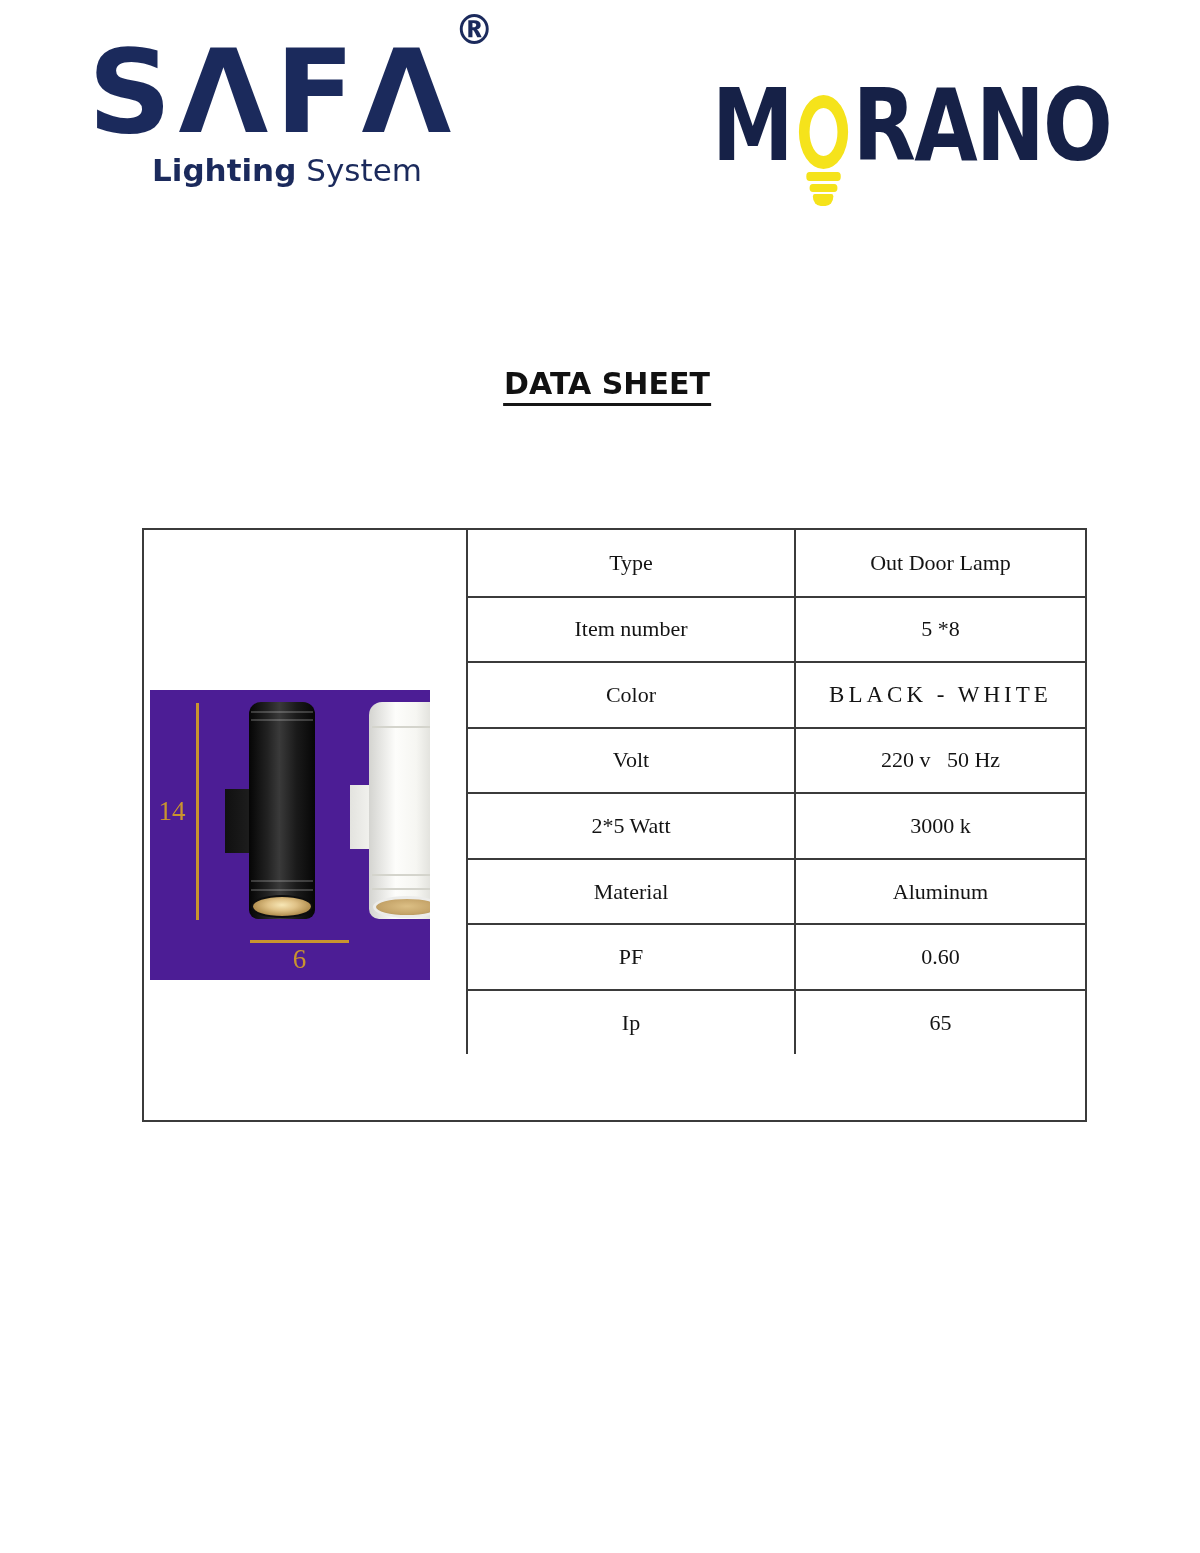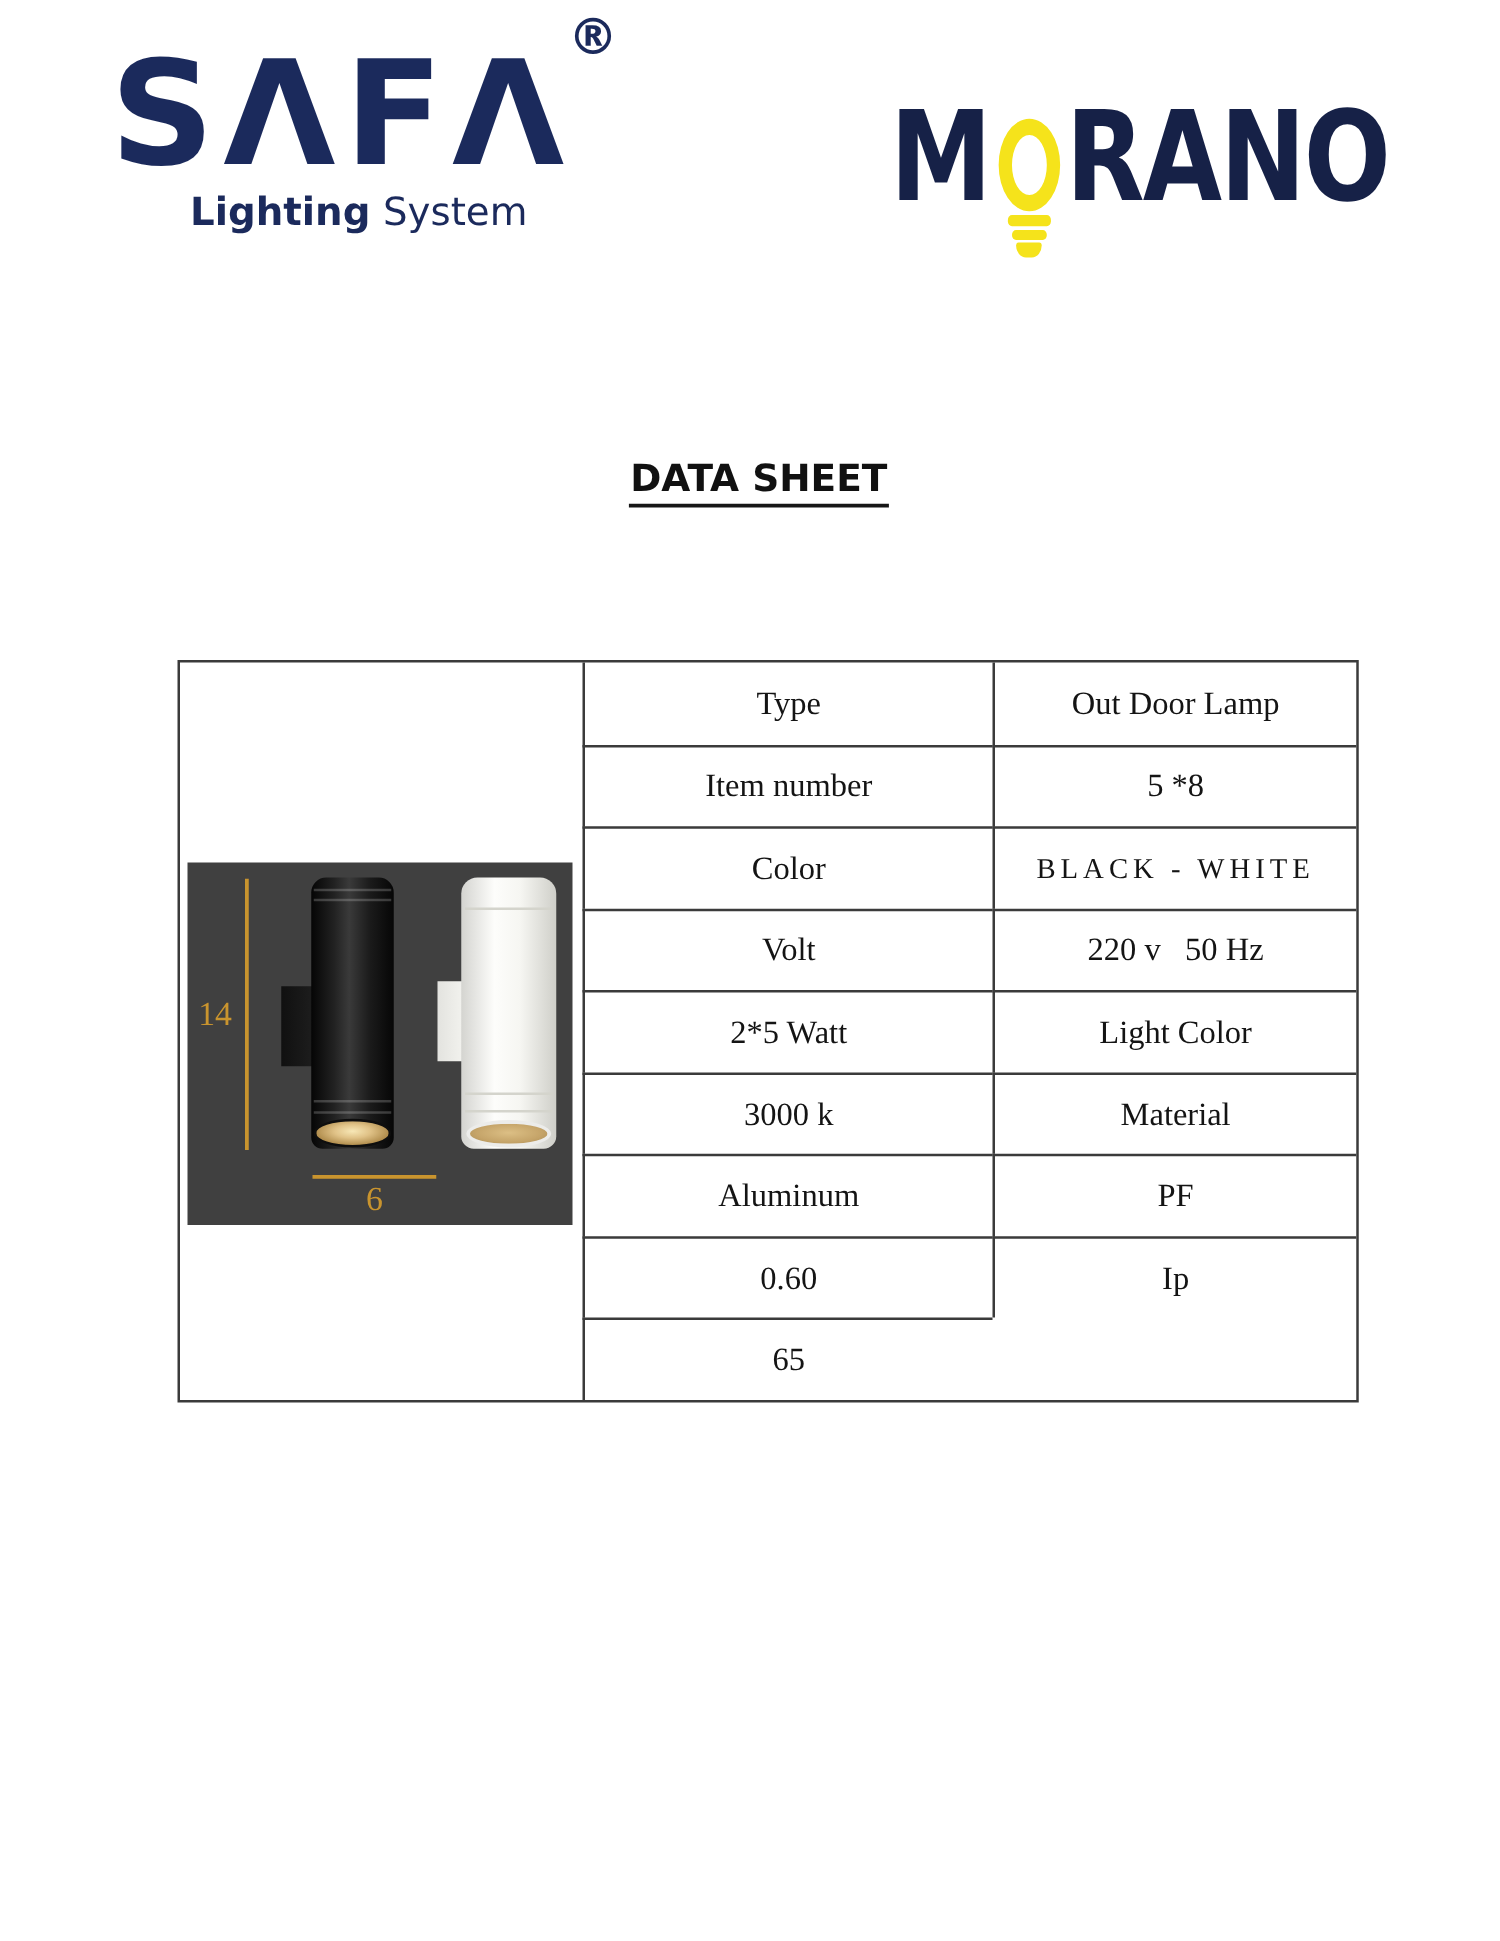--- a/index.html
+++ b/index.html
@@ -56,30 +56,30 @@
   .spec-table{
     position:absolute;left:142px;top:528px;width:945px;height:594px;
     box-sizing:border-box;border:2px solid #3b3b3b;
     display:grid;grid-template-columns:322px 328px 1fr;
     grid-template-rows:repeat(9,1fr);background:#ffffff;
   }
   .img-cell{grid-column:1;grid-row:1/10;position:relative;}
   .cell{
     display:flex;align-items:center;justify-content:center;
     font-family:"Liberation Serif","DejaVu Serif",serif;
-    font-size:26px;color:#141414;
+    font-size:22px;color:#141414;
     border-left:2px solid #3b3b3b;border-top:2px solid #3b3b3b;
   }
   .cell.r0{border-top:none;}
   .cell.value-spaced{font-size:23px;letter-spacing:4px;}
 
   
   .product-image{
-    position:absolute;left:6px;top:160px;width:308px;height:290px;
-    background:#404040;overflow:hidden;
+    position:absolute;left:6px;top:160px;width:280px;height:290px;
+    background:#4c1d95;overflow:hidden;
   }
   .dim{color:#c9942e;font-family:"Liberation Serif","DejaVu Serif",serif;font-size:27px;}
   .dim-v-line{position:absolute;left:46px;top:13px;width:3px;height:217px;background:#c9942e;}
   .dim-h-label{position:absolute;left:2px;top:106px;width:40px;text-align:center;}
   .dim-h-line{position:absolute;left:100px;top:250px;width:99px;height:3px;background:#c9942e;}
   .dim-w-label{position:absolute;left:100px;top:254px;width:99px;text-align:center;}
 
   .lamp-bracket-black{
     position:absolute;left:75px;top:99px;width:27px;height:64px;
     background:linear-gradient(90deg,#101010,#1e1e1e);z-index:1;
@@ -172,21 +172,20 @@
   <div class="cell">5 *8</div>
 
   <div class="cell">Color</div>
   <div class="cell value-spaced">BLACK - WHITE</div>
 
   <div class="cell">Volt</div>
   <div class="cell">220 v&nbsp;&nbsp; 50 Hz</div>
 
   <div class="cell">2*5 Watt</div>
 
-  <div class="cell">Light Color</div>
   <div class="cell">3000 k</div>
 
   <div class="cell">Material</div>
   <div class="cell">Aluminum</div>
 
   <div class="cell">PF</div>
   <div class="cell">0.60</div>
 
   <div class="cell">Ip</div>
   <div class="cell">65</div>

